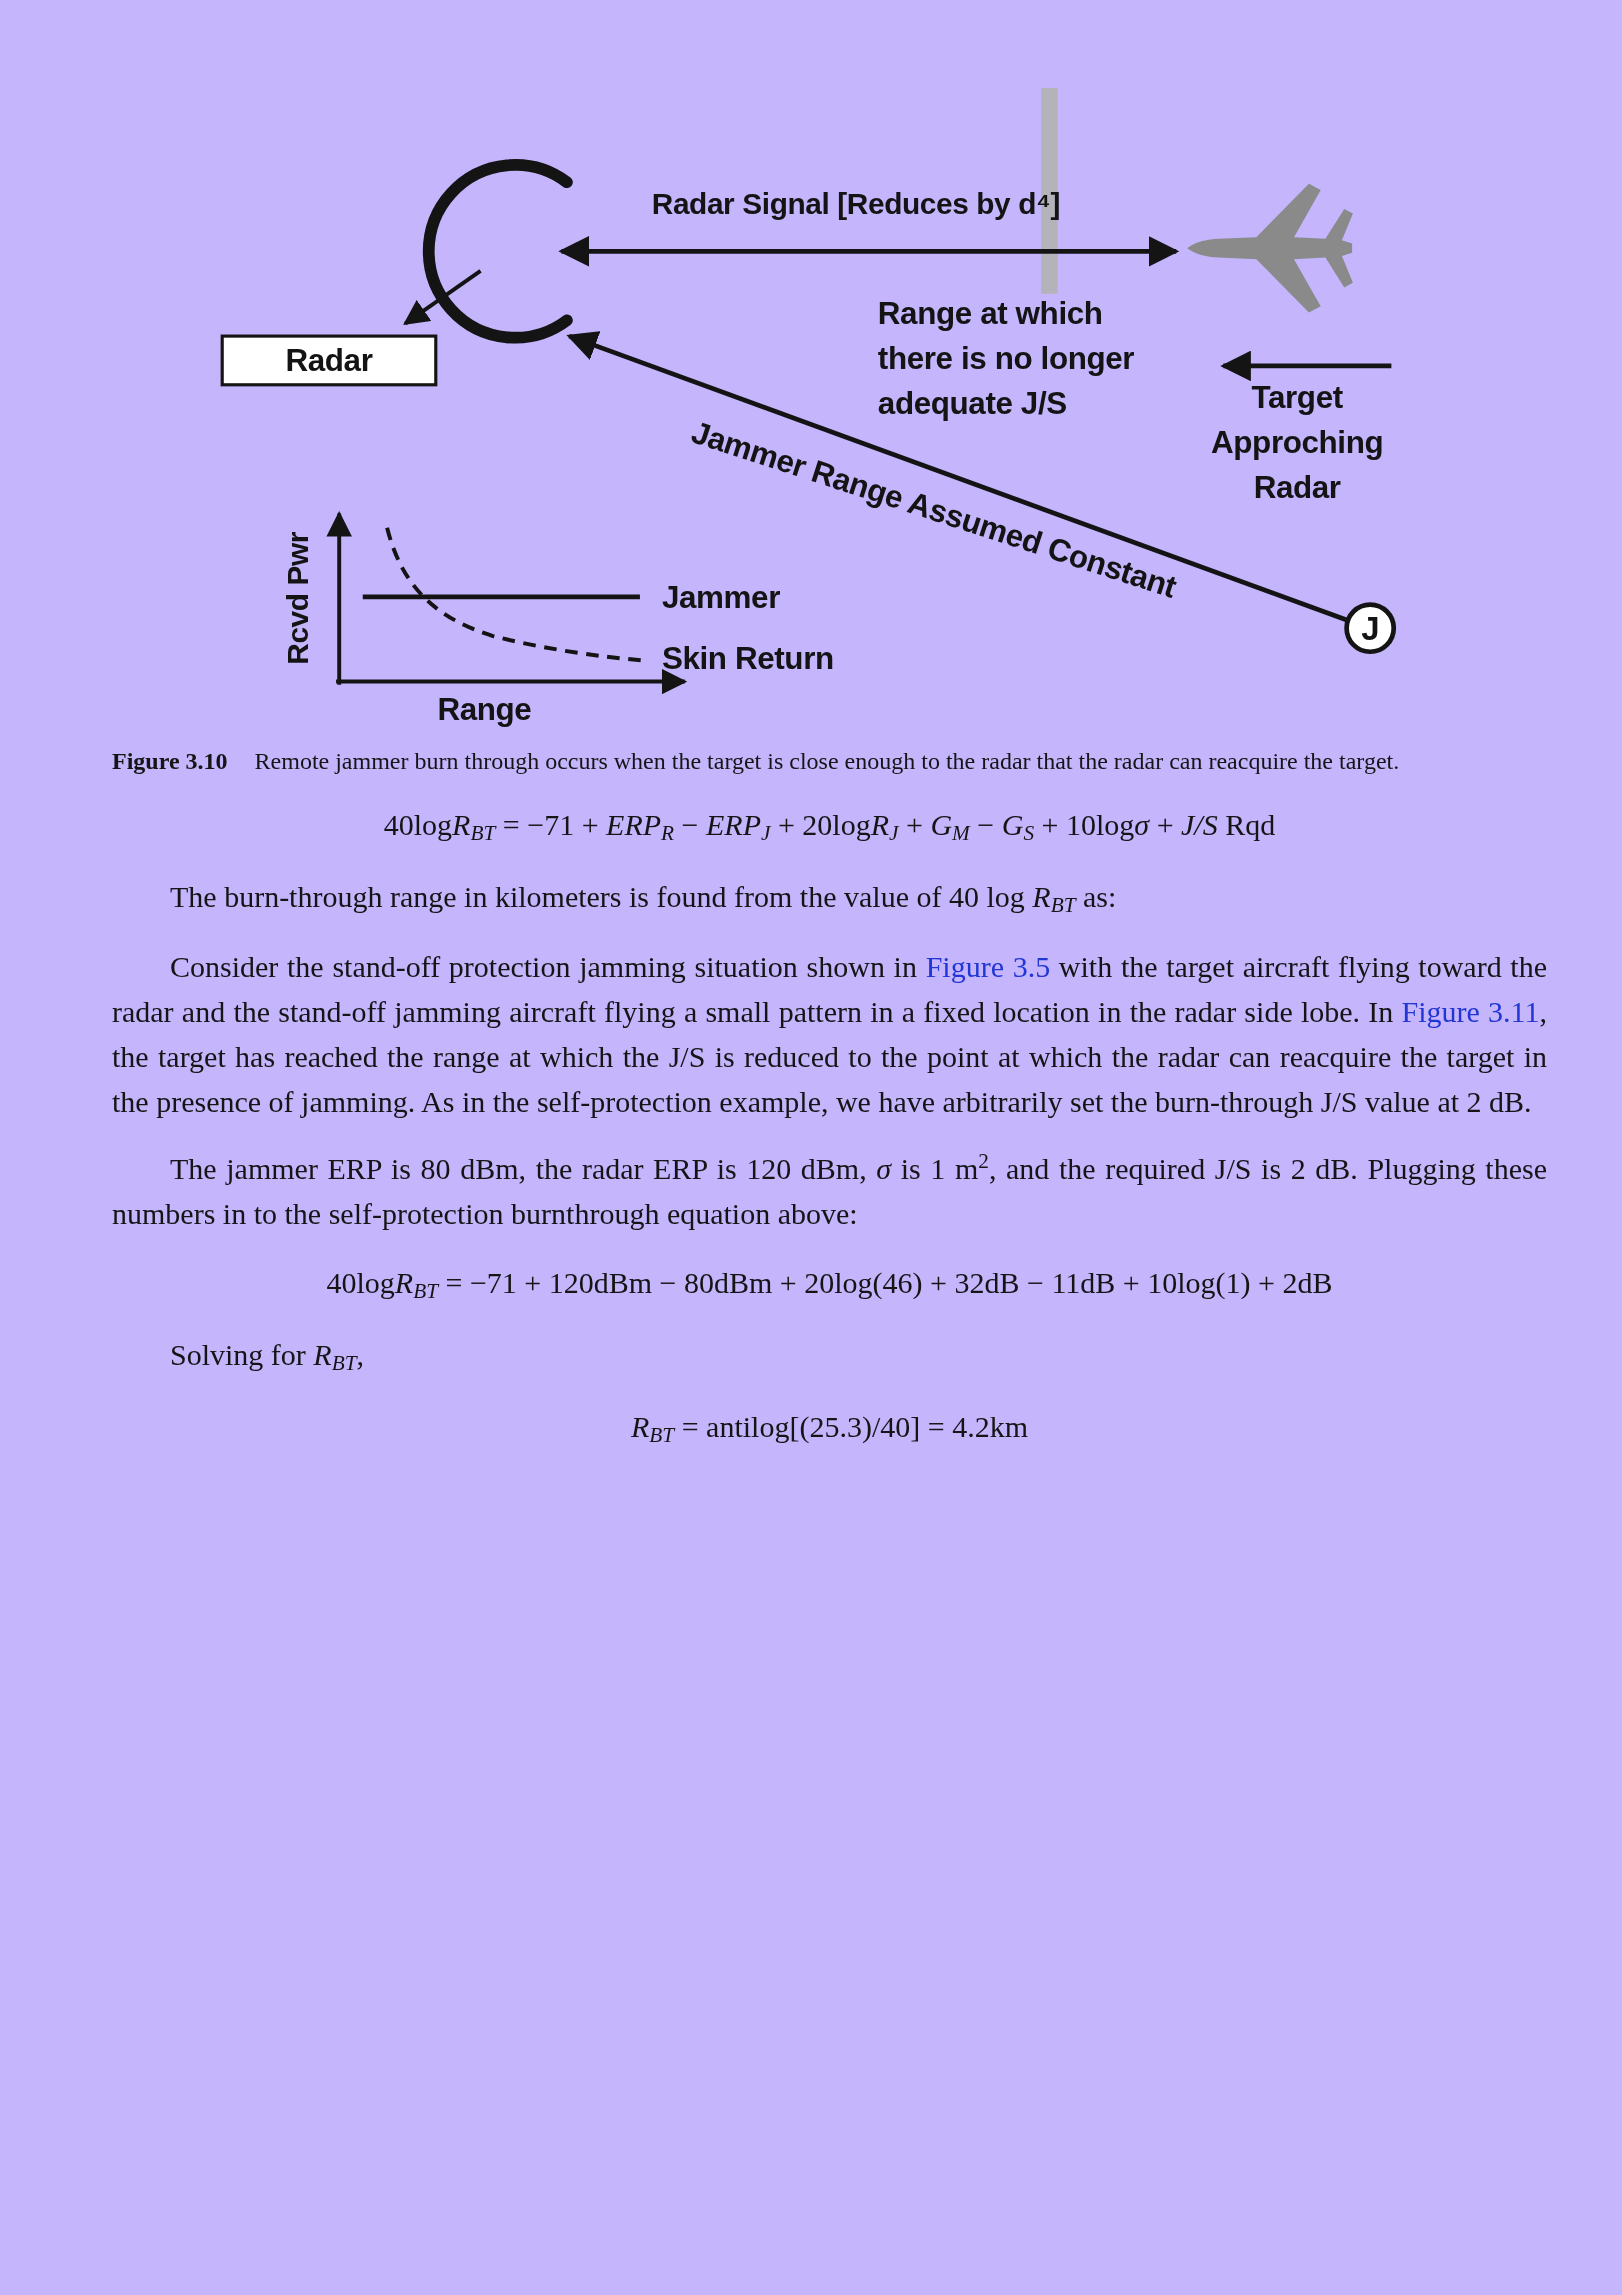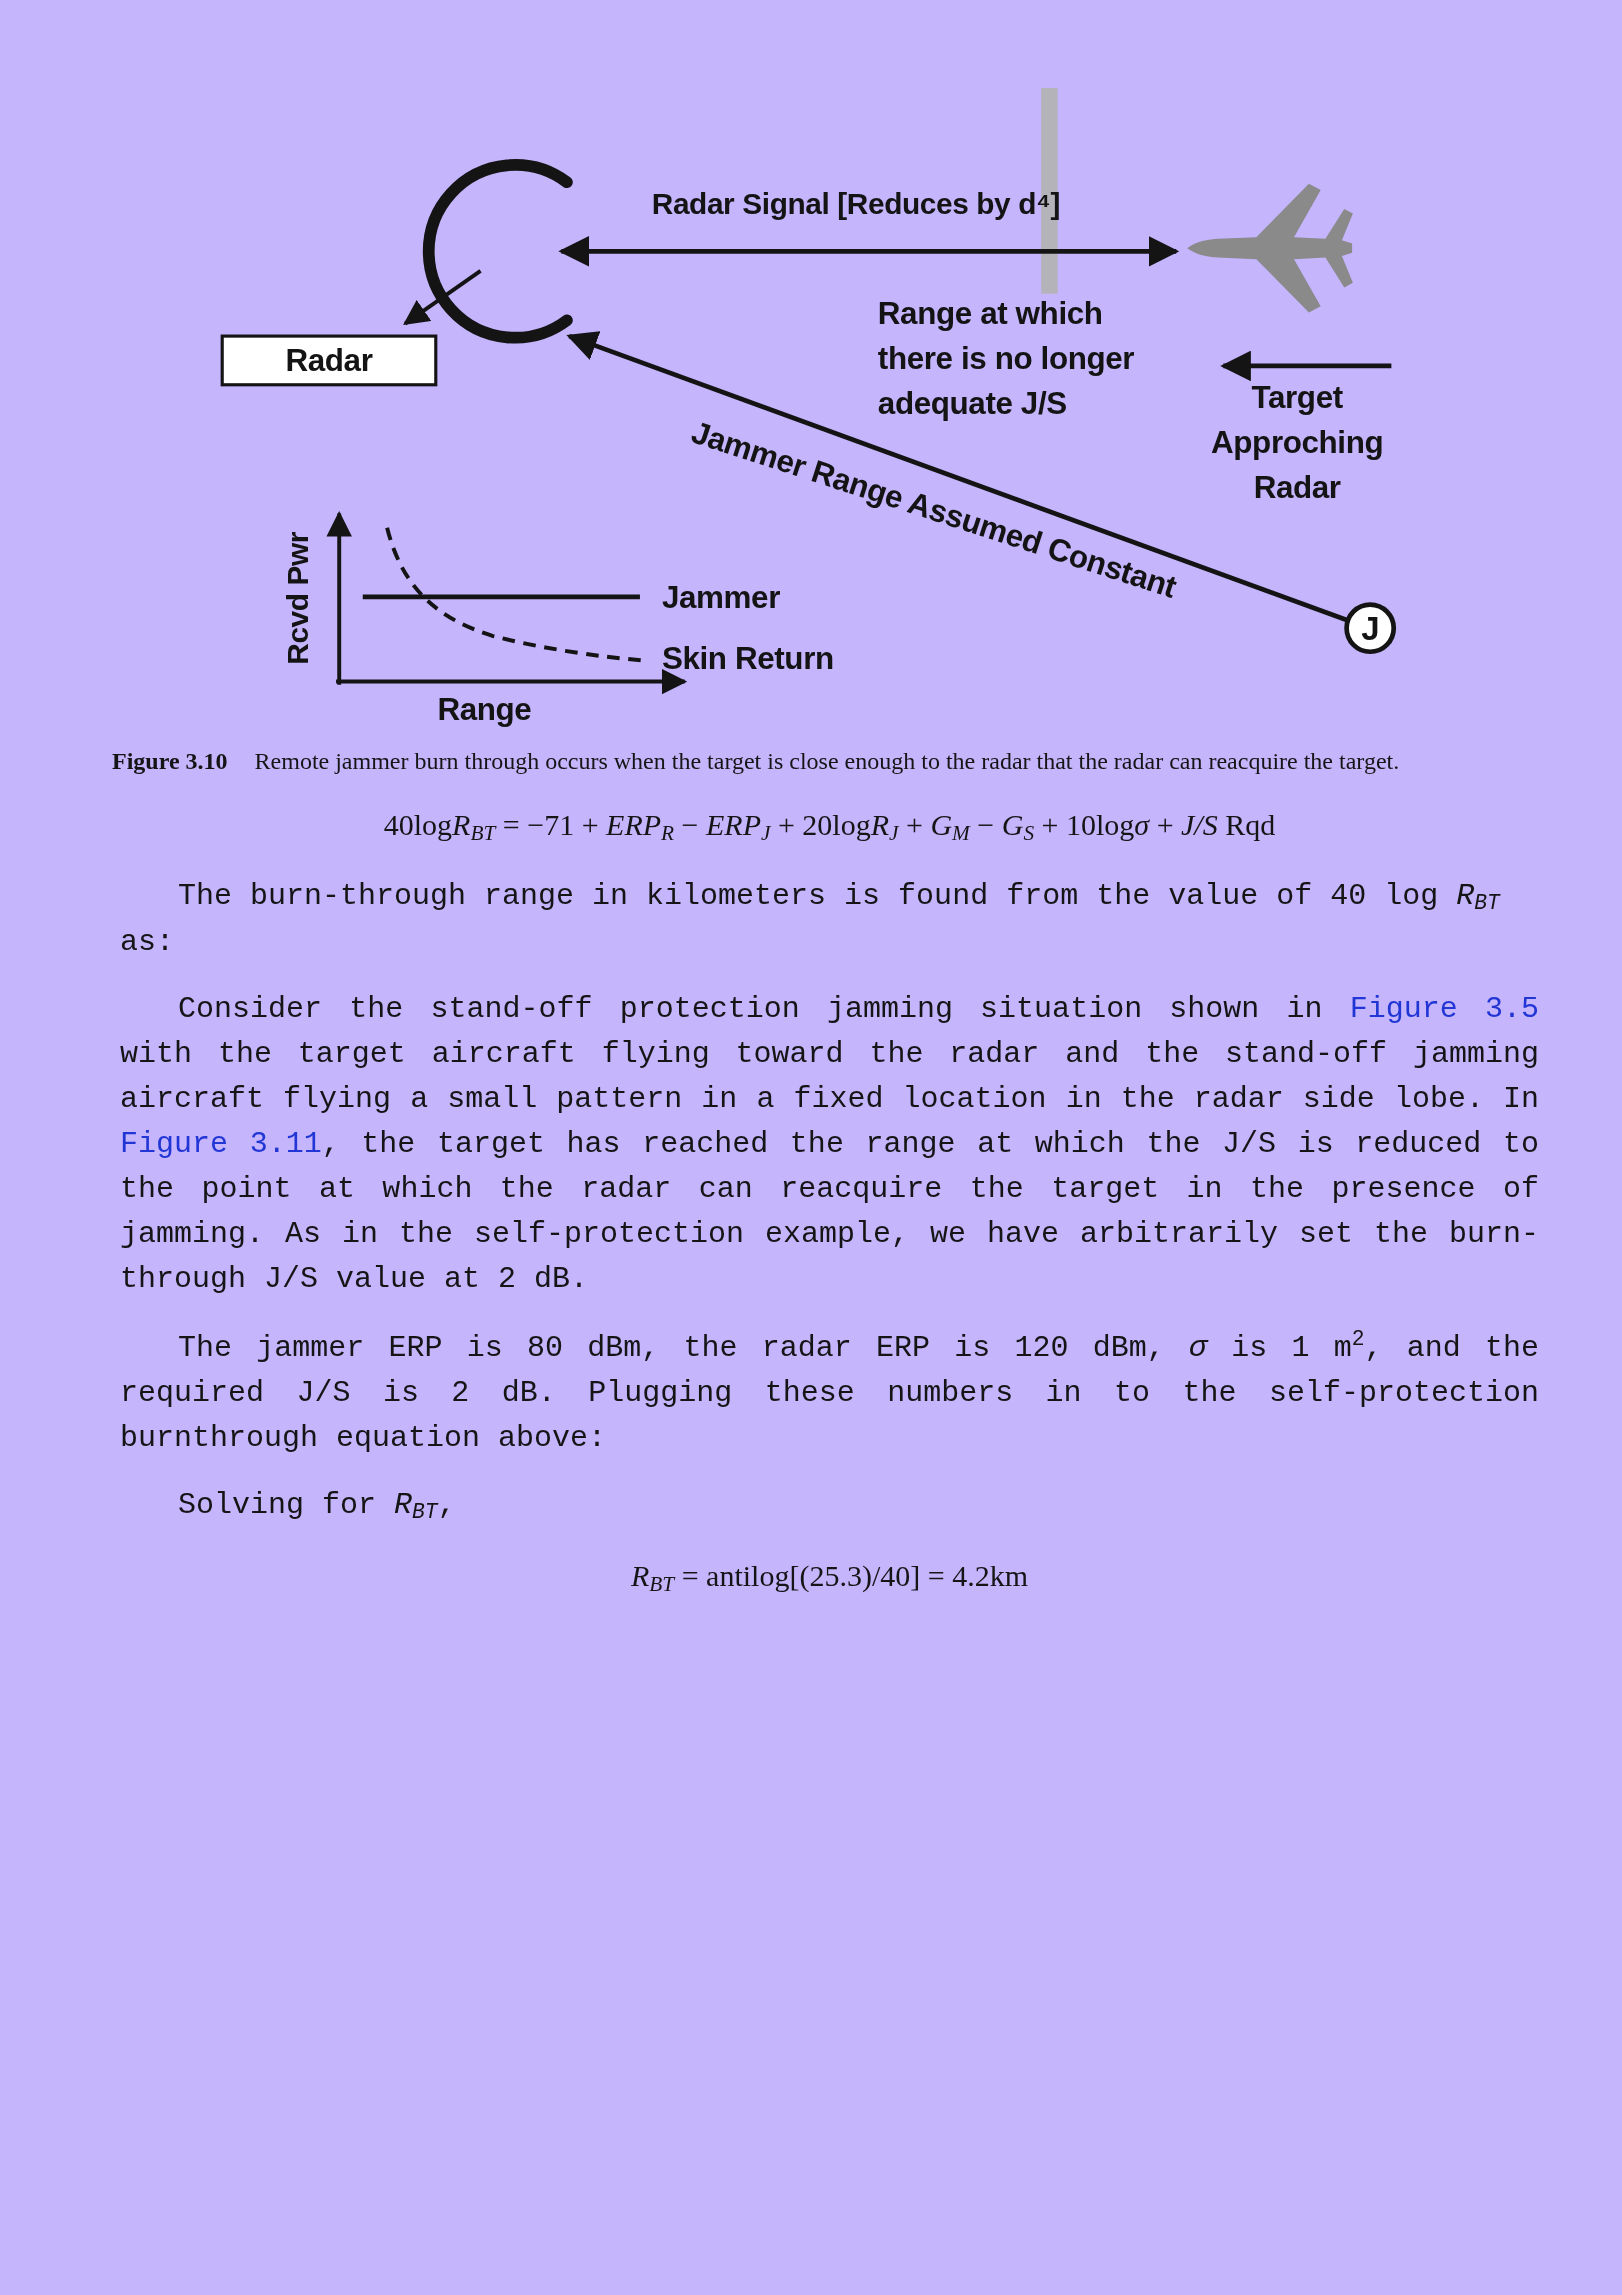--- a/index.html
+++ b/index.html
@@ -25,21 +25,21 @@
     top:744px;
     width:1435px;
   }
   .caption{
     font-size:24px;
     line-height:1.42;
     text-align:justify;
     margin:0 0 11px 0;
   }
   .cap-label{margin-right:27px;}
-  .bp{font-size:30px;line-height:1.5;margin:22px 8px;font-family:Liberation Mono, monospace;}
+  .bp{font-size:30px;line-height:1.5;margin:22px 0;}
   .ind{text-indent:58px;}
   .just{text-align:justify;}
   .eq{
     font-size:30px;
     line-height:1.45;
     text-align:center;
     margin:25px 0;
   }
   .i{font-style:italic;}
   .si{font-style:italic;font-size:71%;vertical-align:-0.24em;}
@@ -108,20 +108,21 @@
 
     <div class="eq"><span>40log</span><span class="i">R</span><span class="si">BT</span><span> = −71 + </span><span class="i">ERP</span><span class="si">R</span><span> − </span><span class="i">ERP</span><span class="si">J</span><span> + 20log</span><span class="i">R</span><span class="si">J</span><span> + </span><span class="i">G</span><span class="si">M</span><span> − </span><span class="i">G</span><span class="si">S</span><span> + 10log</span><span class="i">σ</span><span> + </span><span class="i">J/S</span><span> Rqd</span></div>
 
     <p class="bp ind"><span>The burn-through range in kilometers is found from the value of 40 log </span><span class="i">R</span><span class="si">BT</span><span> as:</span></p>
 
 
     <p class="bp just ind"><span>Consider the stand-off protection jamming situation shown in </span><a class="flink" href="#">Figure 3.5</a><span> with the target aircraft flying toward the radar and the stand-off jamming aircraft flying a small pattern in a fixed location in the radar side lobe. In </span><a class="flink" href="#">Figure 3.11</a><span>, the target has reached the range at which the J/S is reduced to the point at which the radar can reacquire the target in the presence of jamming. As in the self-protection example, we have arbitrarily set the burn-through J/S value at 2 dB.</span></p>
 
     <p class="bp just ind"><span>The jammer ERP is 80 dBm, the radar ERP is 120 dBm, </span><span class="i">σ</span><span> is 1 m</span><span class="sp">2</span><span>, and the required J/S is 2 dB. Plugging these numbers in to the self-protection burnthrough equation above:</span></p>
 
+    <div class="eq"><span>40log</span><span class="i">R</span><span class="si">BT</span><span> = −71 + 120dBm − 80dBm + 20log(46) + 32dB − 11dB + 10log(1) + 2dB</span></div>
 
 
     <p class="bp ind"><span>Solving for </span><span class="i">R</span><span class="si">BT</span><span>,</span></p>
 
     <div class="eq"><span class="i">R</span><span class="si">BT</span><span> = antilog[(25.3)/40] = 4.2km</span></div>
 
   </div>
 </div>
 
 

